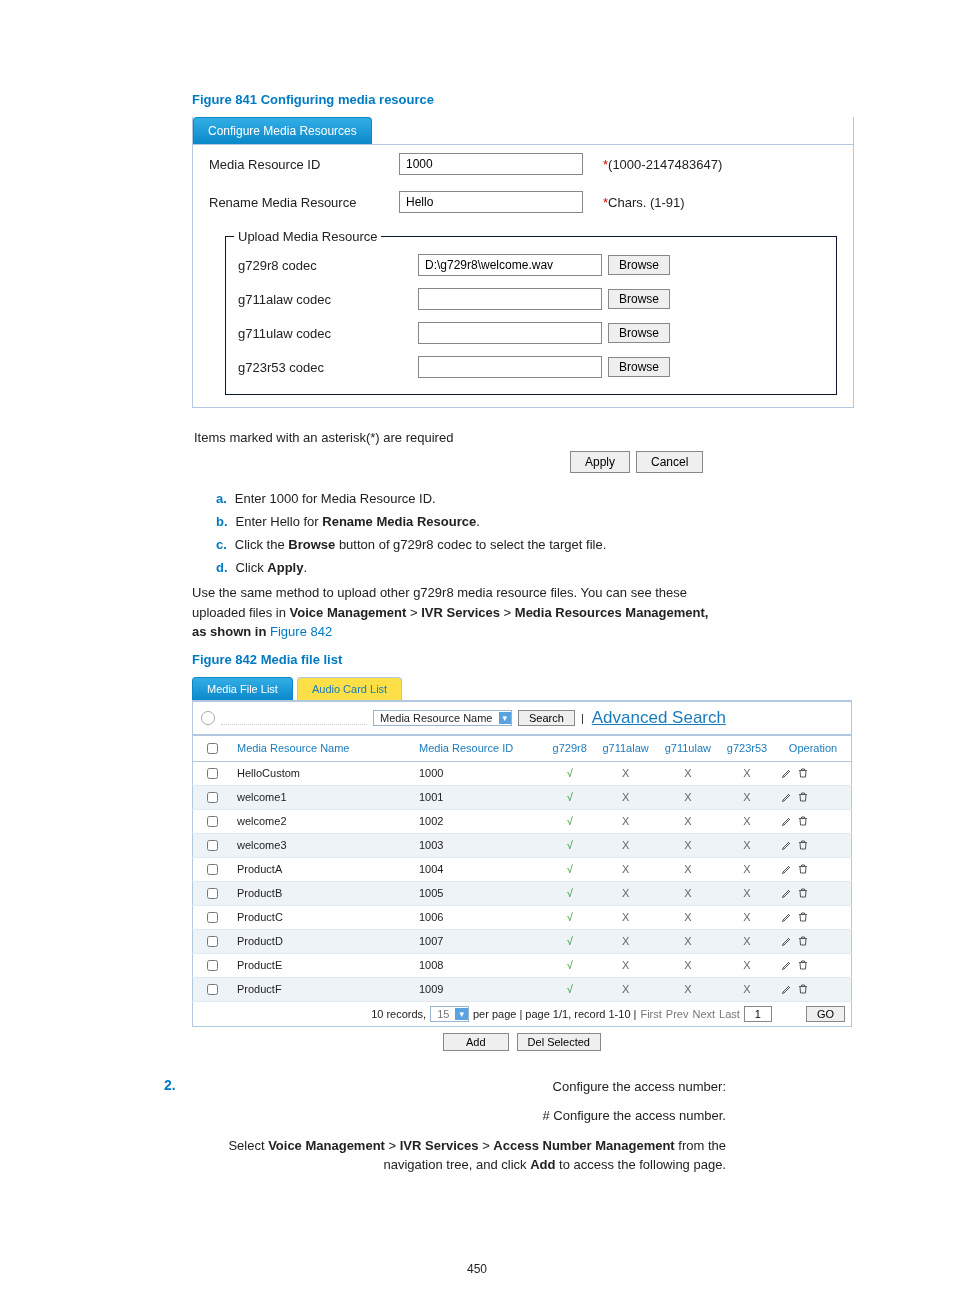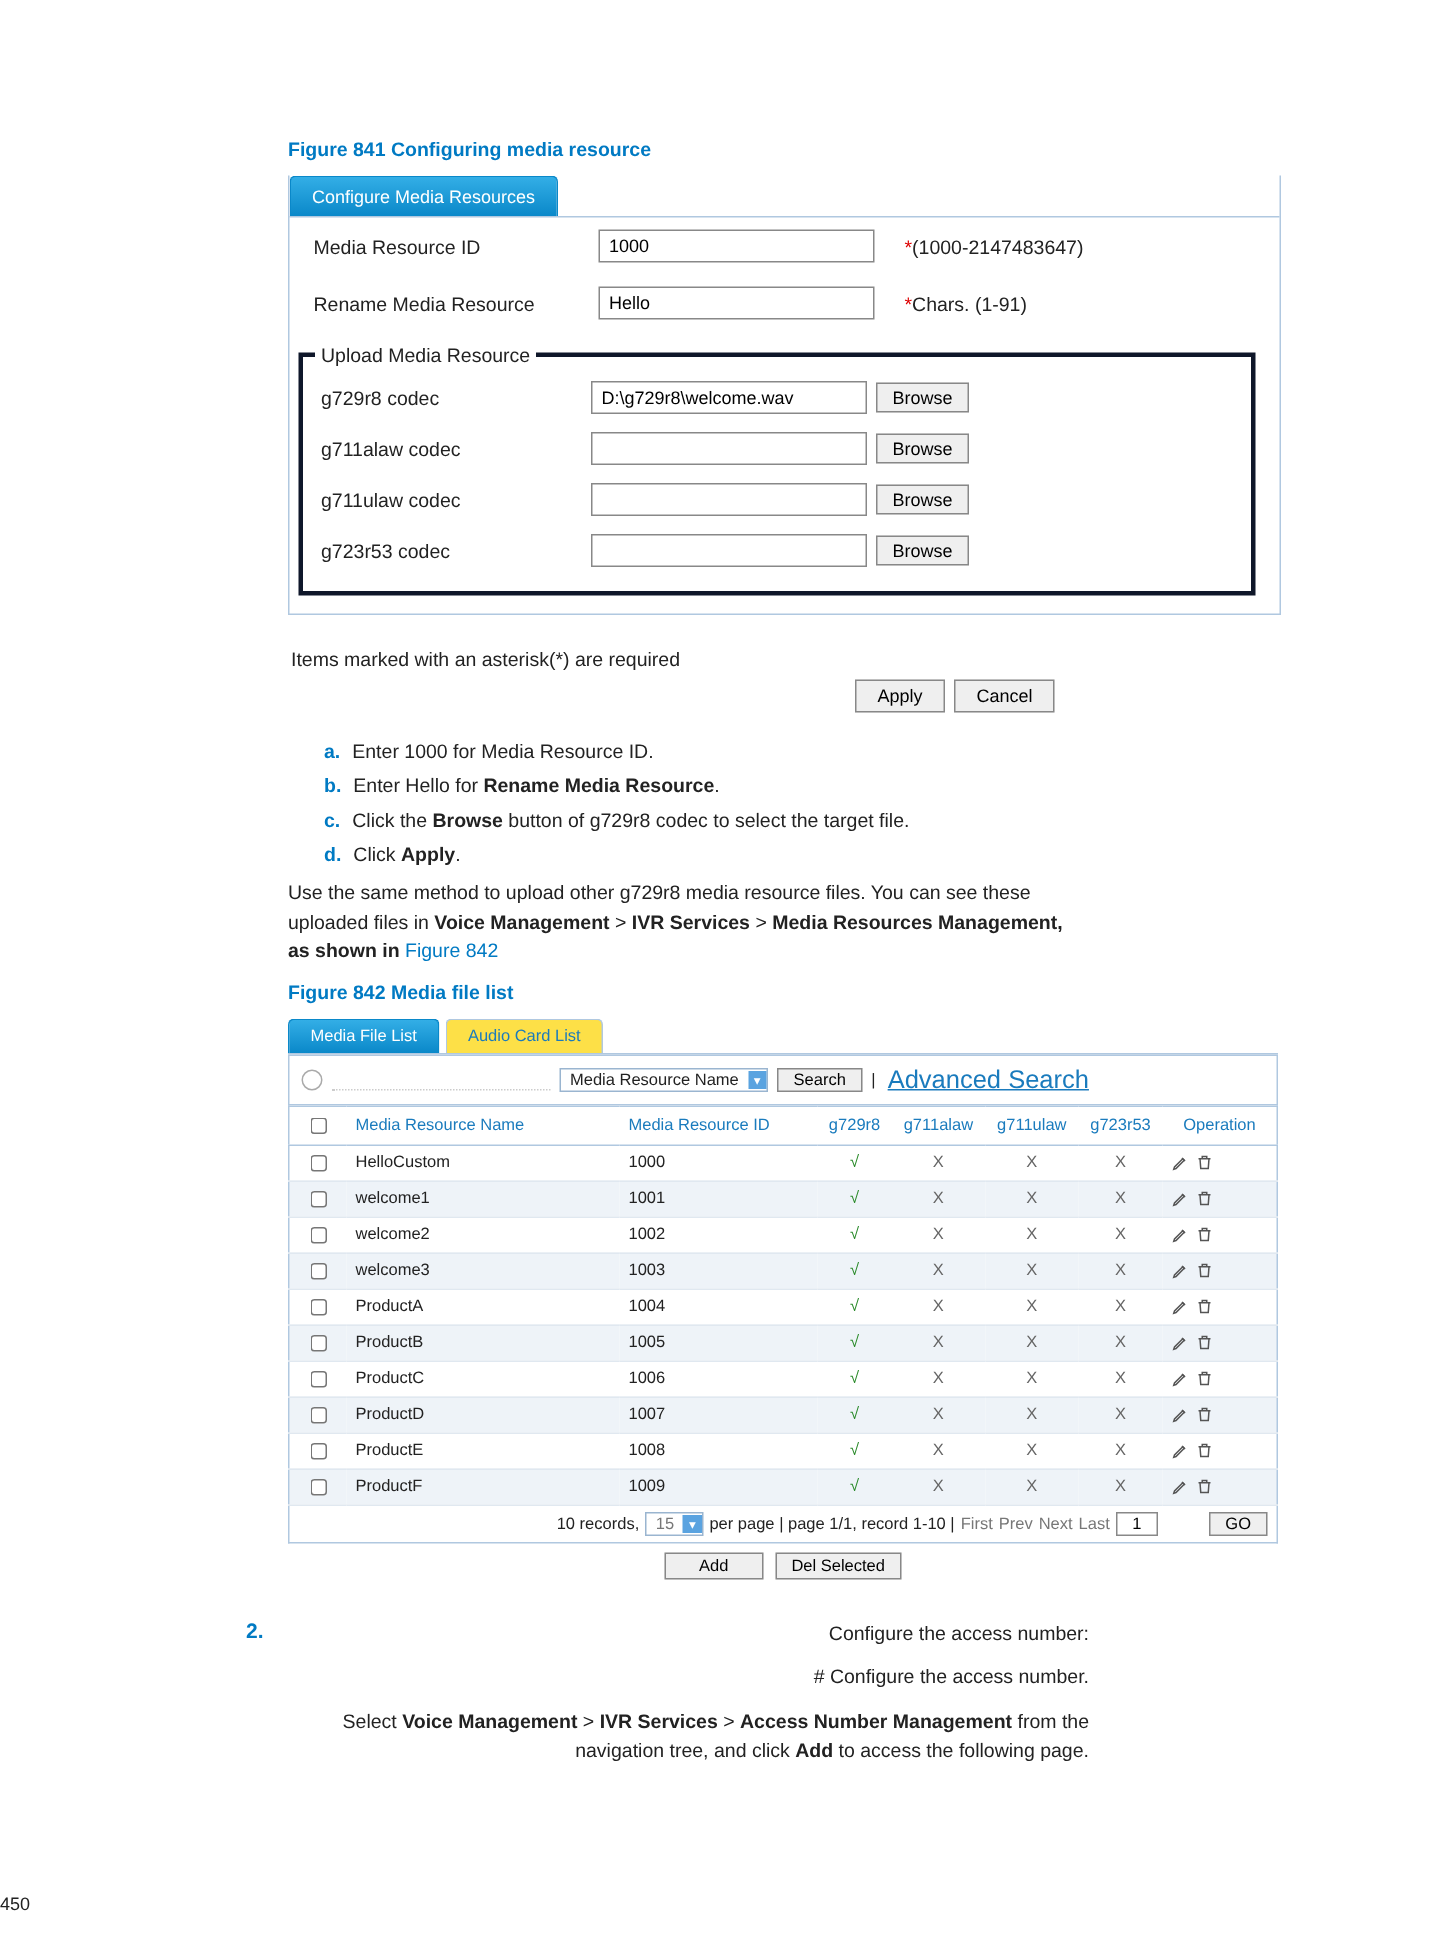--- a/index.html
+++ b/index.html
@@ -63,22 +63,22 @@
     border: 1px solid #888;
     padding: 3px 6px;
     font-size: 12px;
   }
   .form-hint {
     margin-left: 20px;
     font-size: 13px;
   }
   .star { color: #d00; }
   .fieldset {
-    border: 3px solid #0f172a;
-    margin: 8px 16px 12px 6px;
+    border: 1px solid #0f172a;
+    margin: 8px 16px 12px 32px;
     padding: 4px 8px 10px 8px;
   }
   .legend {
     font-size: 13px;
     padding: 0 4px;
   }
   .upload-row {
     display: flex;
     align-items: center;
     padding: 6px 4px;
@@ -256,21 +256,21 @@
   
   .step-row { display: flex; margin-top: 10px; }
   .step-num { color: #007ac3; font-weight: bold; width: 28px; font-size: 14px; margin-left:-28px;}
   .step-body { flex: 1; font-size: 13px; }
   .step-body p { margin: 0 0 10px 0; line-height: 1.5; text-align: right; }
   .page-num {
     position: absolute;
     bottom: 20px;
     left: 0;
     width: 954px;
-    text-align: left;
+    text-align: center;
     font-size: 12px;
   }
 </style>
 </head>
 <body>
 
 <div class="page">
 
   <div class="fig-caption">Figure 841 Configuring media resource</div>
 

